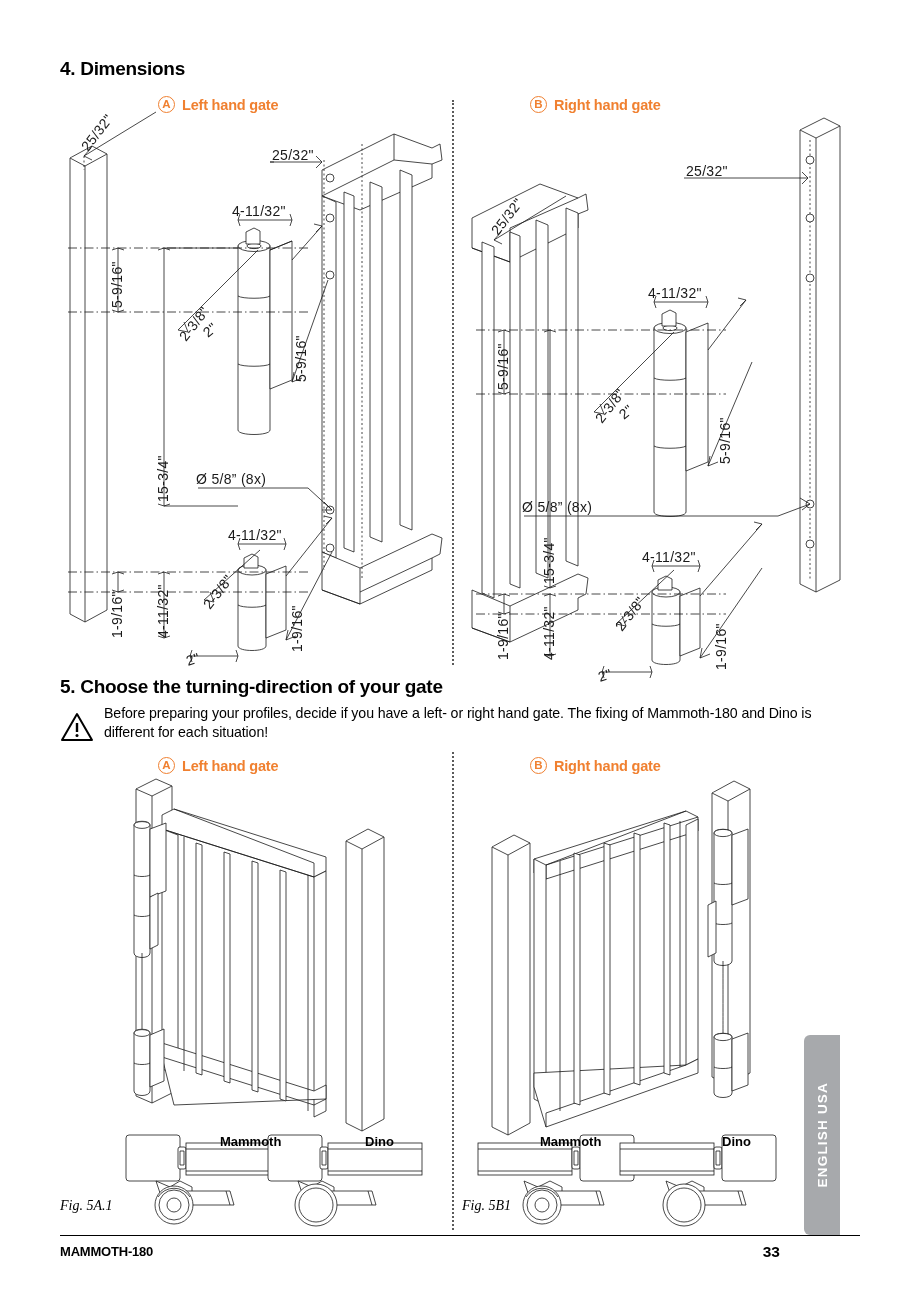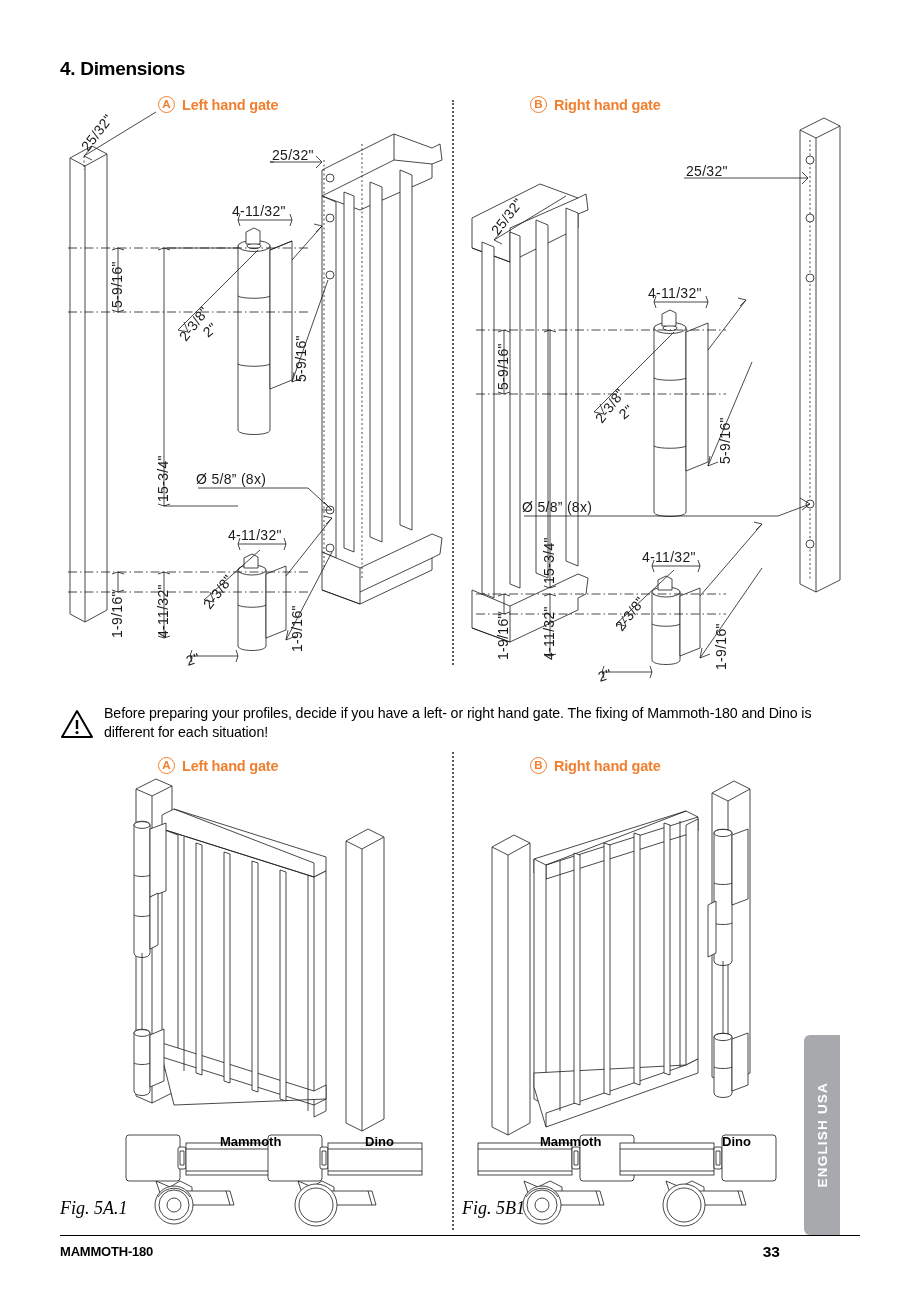--- a/index.html
+++ b/index.html
@@ -65,21 +65,21 @@
   #label-a-turn { left: 158px; top: 757px; }
   #label-b-turn { left: 530px; top: 757px; }
 
   
   #warning-block {
     position: absolute;
     left: 60px; top: 704px;
     width: 800px;
     display: flex;
     gap: 10px;
-    align-items: center;
+    align-items: flex-end;
   }
   #warning-icon { flex: 0 0 auto; margin-top: 3px; }
   #warning-text {
     font-size: 14.2px;
     line-height: 1.33;
     letter-spacing: -0.1px;
     color: #000;
     max-width: 760px;
   }
 
@@ -111,21 +111,21 @@
     letter-spacing: 0.3px;
   }
   .ln-thin { stroke: #1a1a1a; stroke-width: 0.8; fill: none; }
   .ln-dash { stroke: #1a1a1a; stroke-width: 0.8; fill: none; stroke-dasharray: 9 3 1.5 3; }
   .ln-dot  { stroke: #1a1a1a; stroke-width: 0.8; fill: none; stroke-dasharray: 2 2.5; }
   .fillw-thin { fill: #ffffff; stroke: #1a1a1a; stroke-width: 0.8; }
 
   
   .fig-caption {
     position: absolute;
-    font-size: 18px;
+    font-size: 14px;
     font-style: italic;
     font-family: "Liberation Serif", serif;
     color: #000;
     white-space: nowrap;
   }
   #fig-caption-left  { left: 60px; top: 1198px; }
   #fig-caption-right { left: 462px; top: 1198px; }
 
   .part-label {
     position: absolute;
@@ -487,20 +487,21 @@
 
     <text class="dim-text" x="0" y="0" transform="translate(160,532) rotate(-52)">2-3/8"</text>
 
     <text class="dim-text" x="0" y="0" transform="translate(180,462)">4-11/32"</text>
 
     <text class="dim-text" x="0" y="0" transform="translate(138,582) rotate(-18)">2"</text>
 
     <text class="dim-text" x="0" y="0" transform="translate(264,570) rotate(-90)">1-9/16"</text>
   </svg>
 
+  <div class="section-heading" id="heading-turning">5. Choose the turning-direction of your gate</div>
 
   <div id="warning-block">
     <svg id="warning-icon" width="34" height="30" viewBox="0 0 34 30">
       <path d="M17 2 L32 28 L2 28 Z" fill="none" stroke="#000" stroke-width="2" stroke-linejoin="round"></path>
       <rect x="15.8" y="11" width="2.4" height="9" fill="#000"></rect>
       <circle cx="17" cy="23.4" r="1.5" fill="#000"></circle>
     </svg>
     <div id="warning-text">Before preparing your profiles, decide if you have a left- or right hand gate. The fixing of Mammoth-180 and Dino is different for each situation!</div>
   </div>
 

